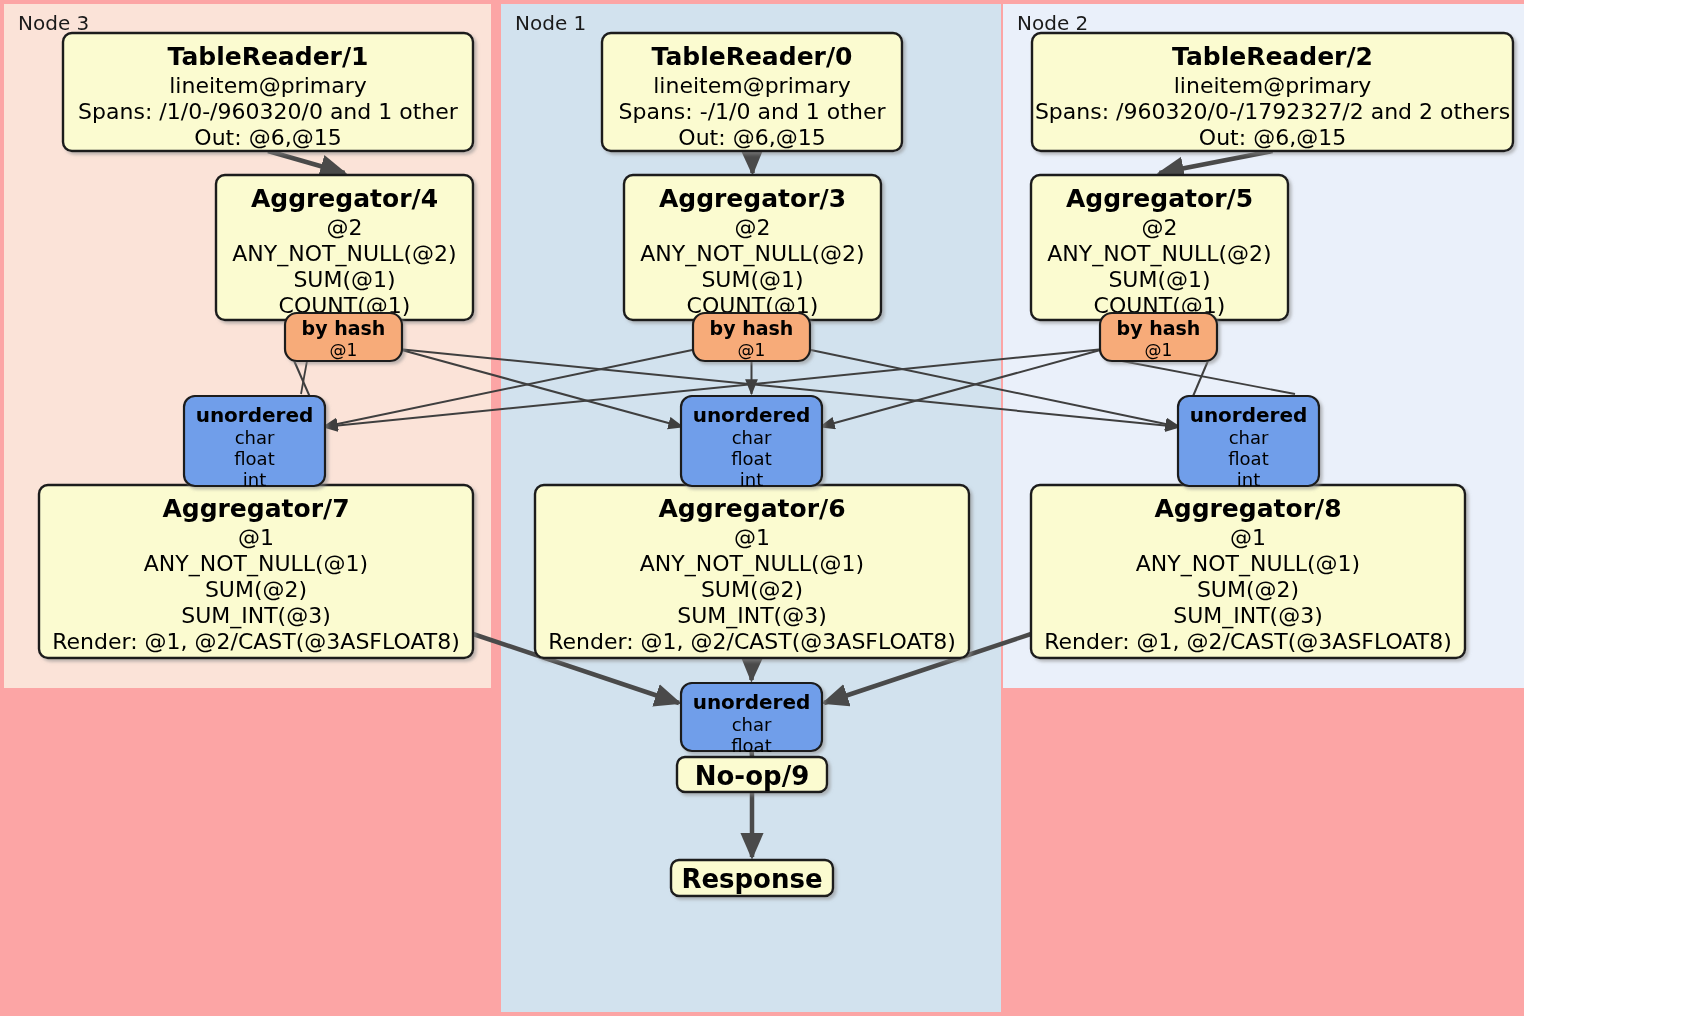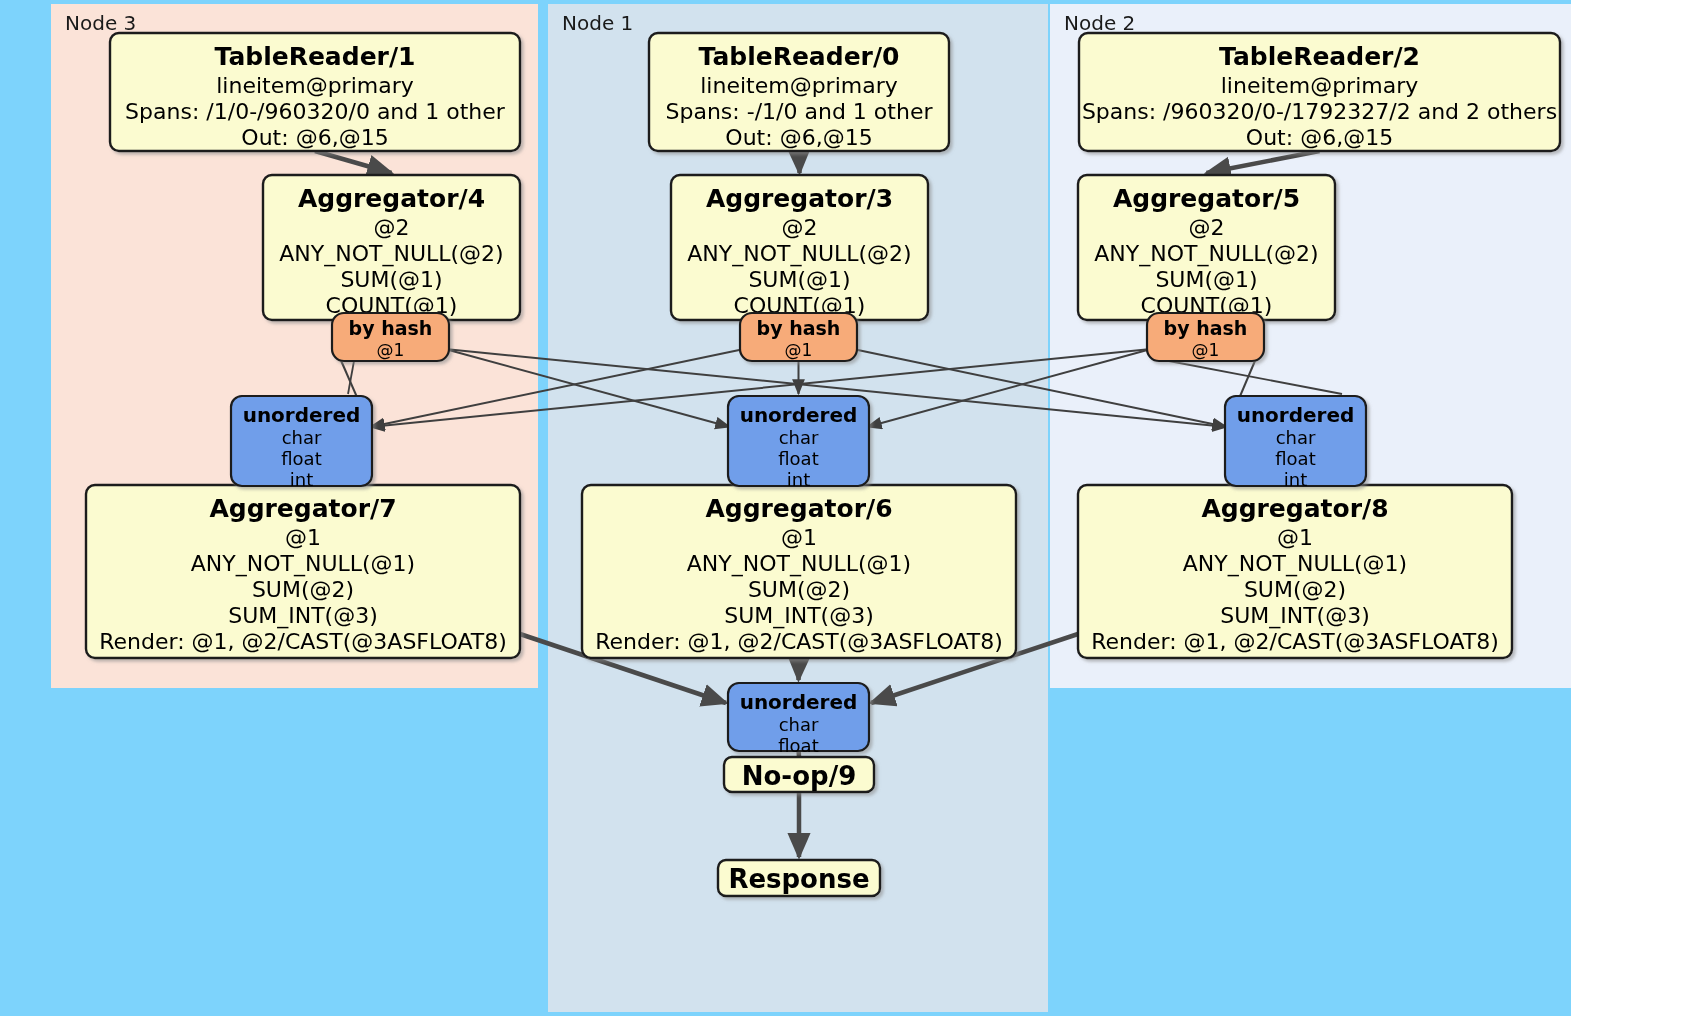--- a/index.html
+++ b/index.html
@@ -4,24 +4,23 @@
 <style>
   html, body {
     margin: 0;
     padding: 0;
     background: #ffffff;
   }
   #stage {
     position: relative;
     width: 1524px;
     height: 1016px;
-    background: #7dd3fc;
+    background: #fca5a5;
     font-family: "DejaVu Sans", "Liberation Sans", sans-serif;
     overflow: hidden;
-    padding-left: 47px;
   }
   svg#plan { display: block; }
 
   .node-panel-label {
     font-size: 20px;
     fill: #1a1a1a;
     font-family: "DejaVu Sans", "Liberation Sans", sans-serif;
   }
   .proc-title {
     font-size: 25px;

